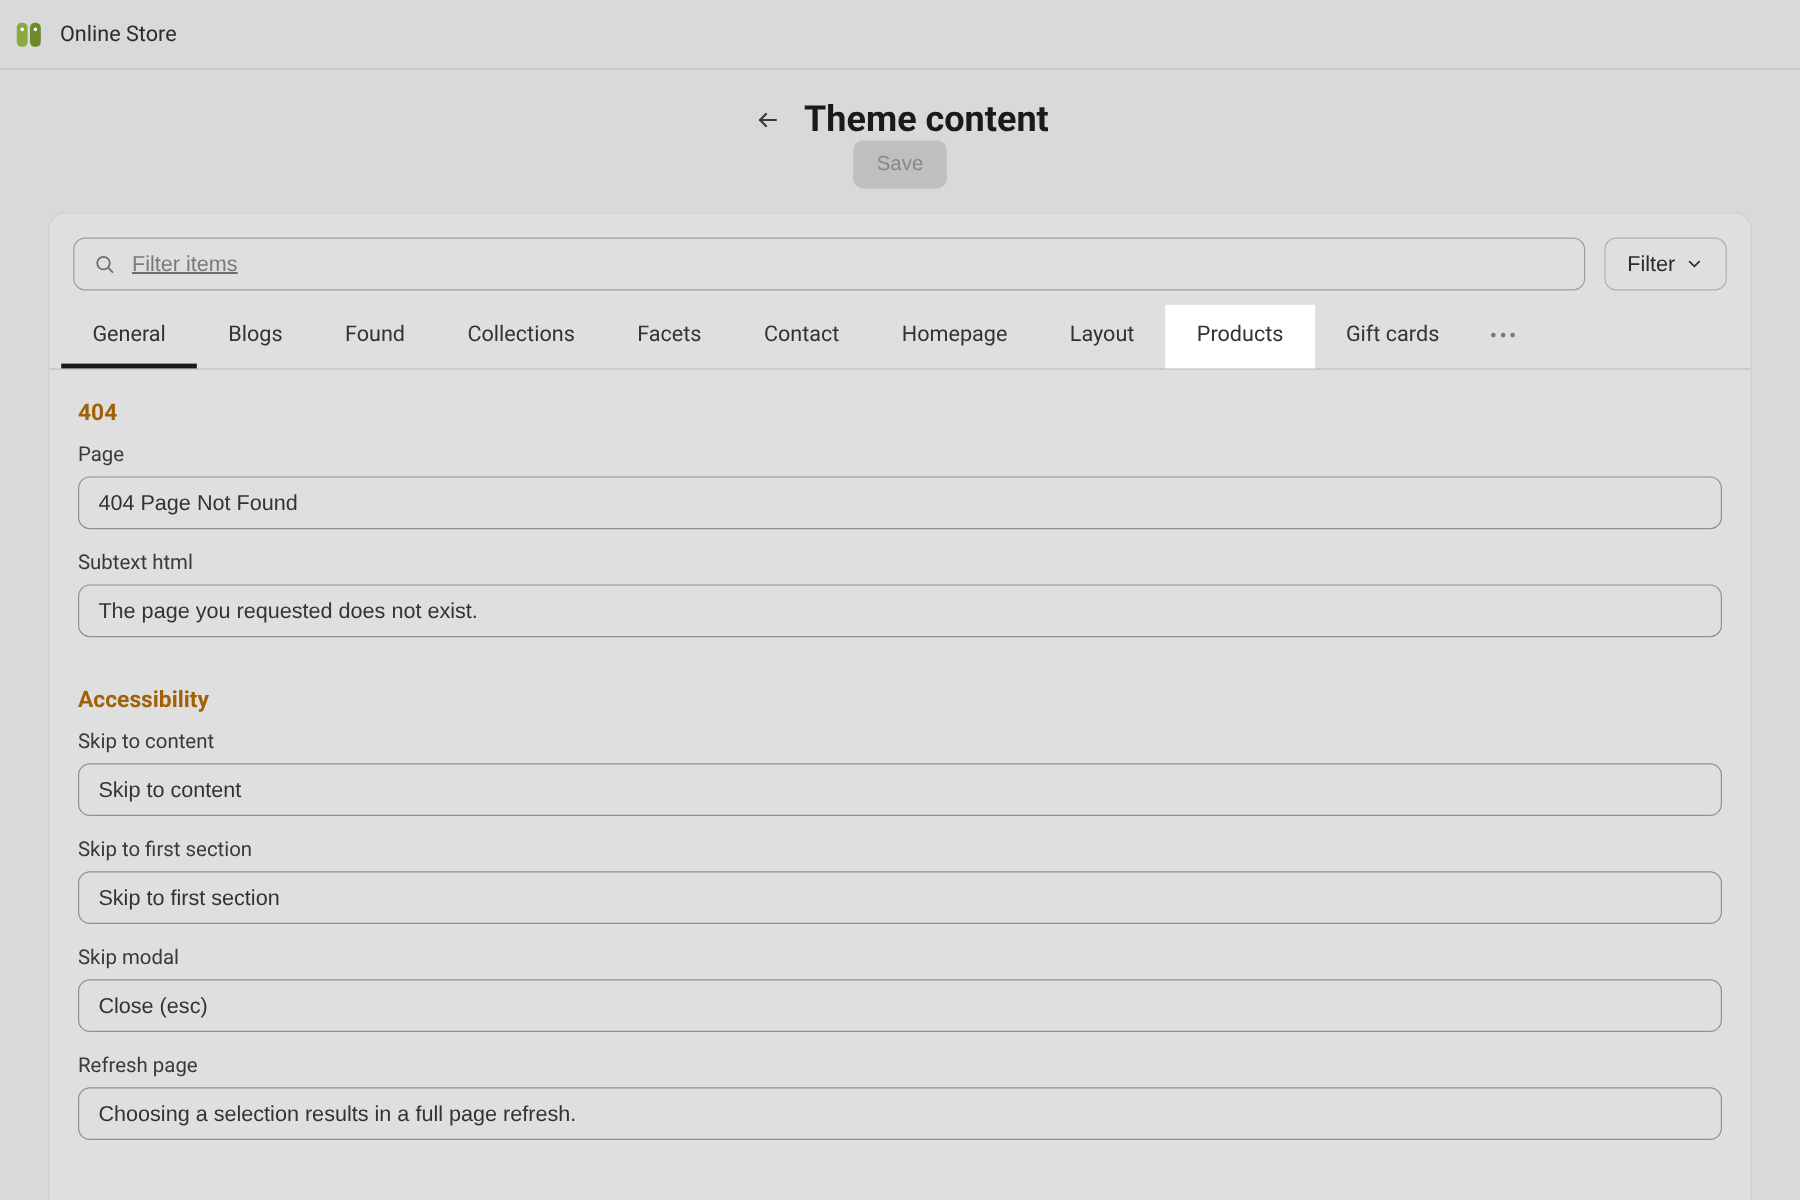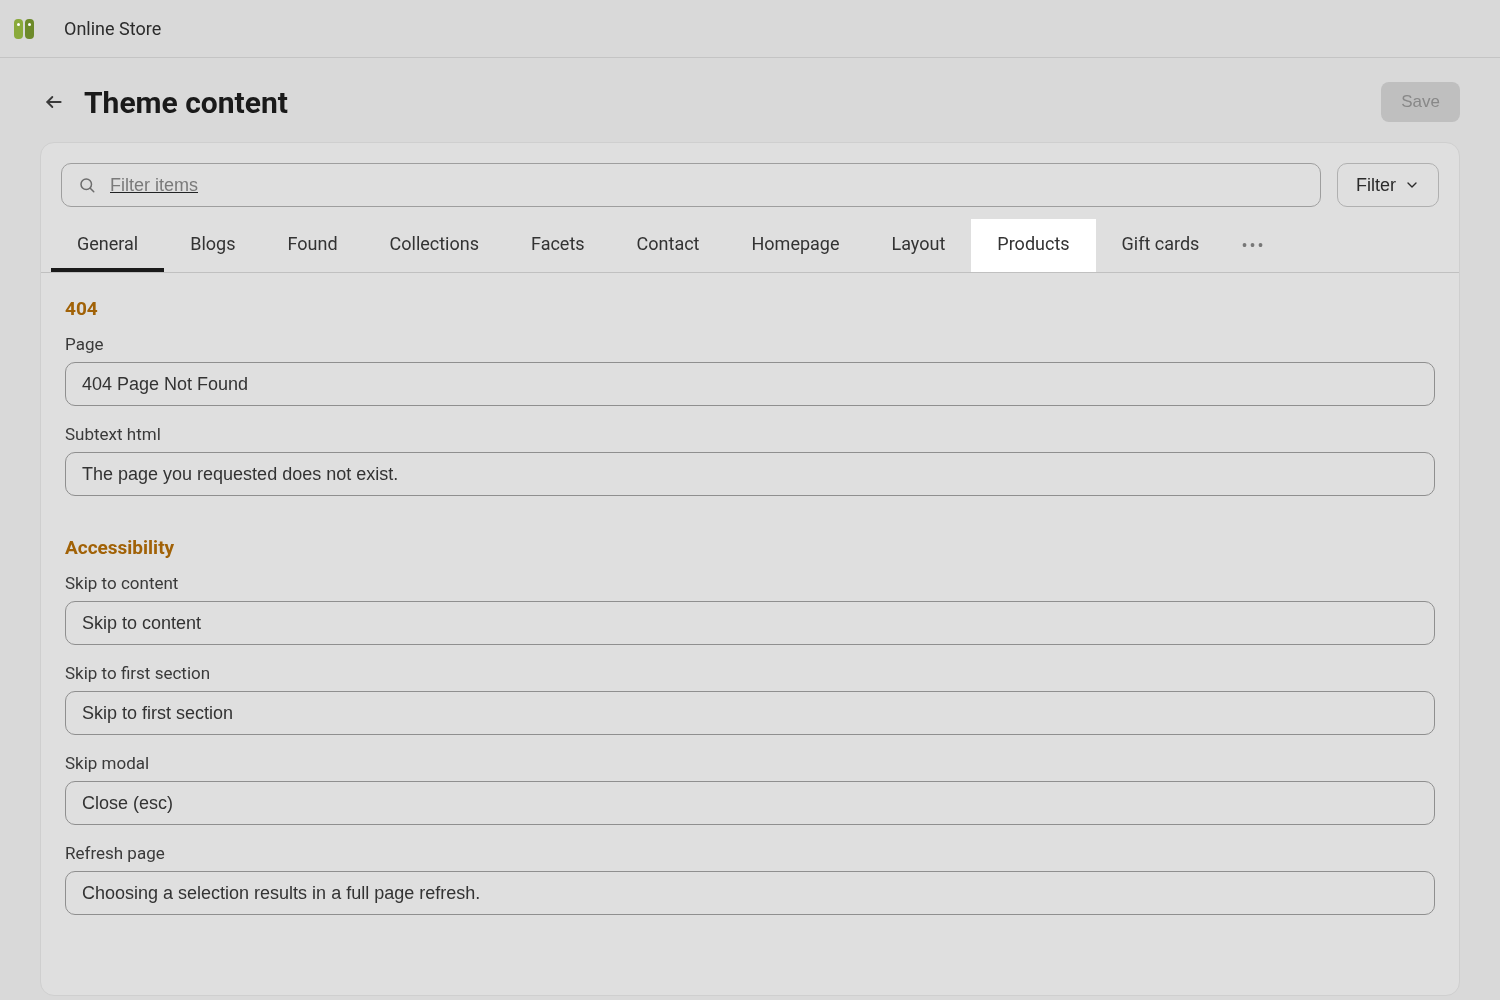--- a/index.html
+++ b/index.html
@@ -1,24 +1,24 @@
 <!DOCTYPE html>
 <html><head>
 <meta charset="utf-8">
 <style>
   * { box-sizing: border-box; margin: 0; padding: 0; }
   html, body { width: 1500px; height: 1000px; font-family: -apple-system, BlinkMacSystemFont, "Segoe UI", Roboto, Helvetica, Arial, sans-serif; background: #d9d9d9; color: #202223; overflow: hidden; }
 
   
-  .top-header { height: 58px; display: flex; align-items: center; padding: 0 12px; gap: 26px; border-bottom: 1px solid #c4c4c4; }
+  .top-header { height: 58px; display: flex; align-items: center; padding: 0 12px; gap: 12px; border-bottom: 1px solid #c4c4c4; }
   .app-logo { width: 26px; height: 26px; }
   .app-title { font-size: 18px; color: #2b2b2b; }
 
   
-  .page-header { display: flex; align-items: center; justify-content: space-between; padding: 24px 40px 20px 40px; }
+  .page-header { display: flex; align-items: center; justify-content: center; padding: 24px 40px 20px 40px; flex-direction: column; }
   .page-header-left { display: flex; align-items: center; gap: 16px; }
   .back-btn { width: 28px; height: 28px; display: flex; align-items: center; justify-content: center; cursor: pointer; color: #3a3a3a; }
   .page-title { font-size: 30px; font-weight: 700; color: #1a1a1a; }
   .save-btn { background: #bfbfbf; color: #888; border: none; border-radius: 8px; padding: 10px 20px; font-size: 17px; cursor: default; }
 
   
   .card { margin: 0 40px; background: #dfdfdf; border-radius: 14px; overflow: hidden; border: 1px solid #cfcfcf; }
 
   
   .filter-row { display: flex; align-items: center; gap: 16px; padding: 20px 20px 12px 20px; }

